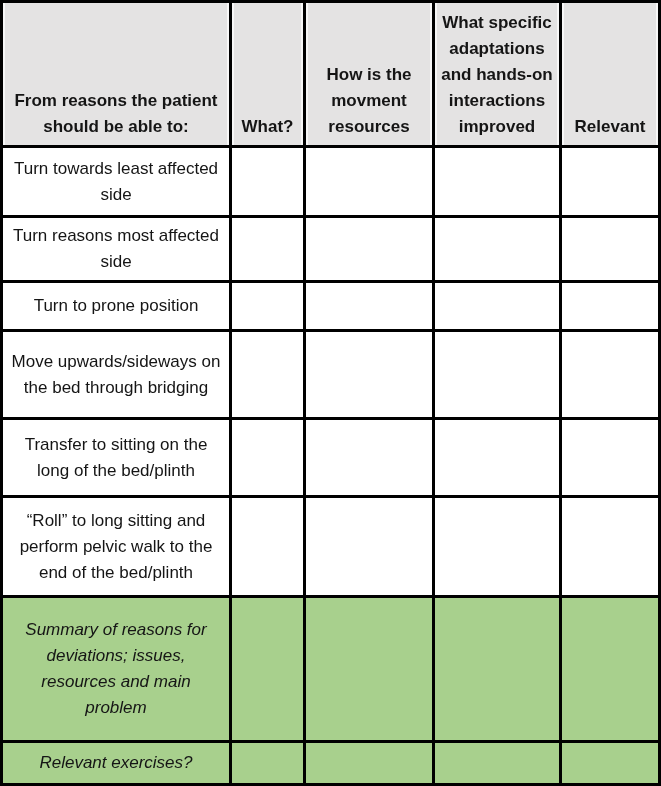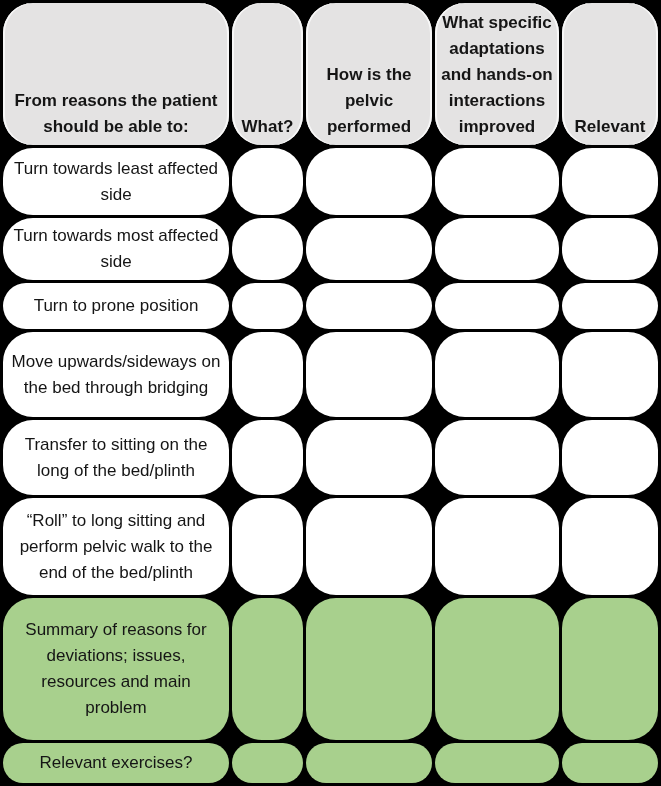--- a/index.html
+++ b/index.html
@@ -31,67 +31,67 @@
   .cell {
     background: #ffffff;
     color: var(--text-color, #151515);
     font-size: 17px;
     line-height: 26px;
     display: flex;
     align-items: center;
     justify-content: center;
     text-align: center;
     overflow: hidden;
-    border-radius: 30px;
   }
   .header-cell {
     background: var(--header-bg, #e4e3e3);
     font-weight: bold;
     align-items: flex-end;
     padding: 2px 4px 5px 4px;
     box-shadow: inset 2px 0 0 #f7f7f7, inset -2px 0 0 #f7f7f7;
     box-sizing: border-box;
   }
   .label-cell {
     padding: 8px 8px;
     box-sizing: border-box;
   }
   .green {
     background: var(--highlight-bg, #a8d08d);
+    font-style: italic;
   }
 </style>
 </head>
 <body>
 
 <div class="page">
   <div class="assessment-table">
 
     <div class="cell header-cell">
       <span>From reasons the patient should be able to:</span>
     </div>
     <div class="cell header-cell">
       <span>What?</span>
     </div>
     <div class="cell header-cell">
-      <span>How is the pelvic performed</span>
+      <span>How is the movment resources</span>
     </div>
     <div class="cell header-cell">
       <span>What specific adaptations and hands-on interactions improved</span>
     </div>
     <div class="cell header-cell">
       <span>Relevant</span>
     </div>
 
     <div class="cell label-cell">Turn towards least affected side</div>
     <div class="cell"></div>
     <div class="cell"></div>
     <div class="cell"></div>
     <div class="cell"></div>
 
-    <div class="cell label-cell">Turn towards most affected side</div>
+    <div class="cell label-cell">Turn reasons most affected side</div>
     <div class="cell"></div>
     <div class="cell"></div>
     <div class="cell"></div>
     <div class="cell"></div>
 
     <div class="cell label-cell">Turn to prone position</div>
     <div class="cell"></div>
     <div class="cell"></div>
     <div class="cell"></div>
     <div class="cell"></div>

